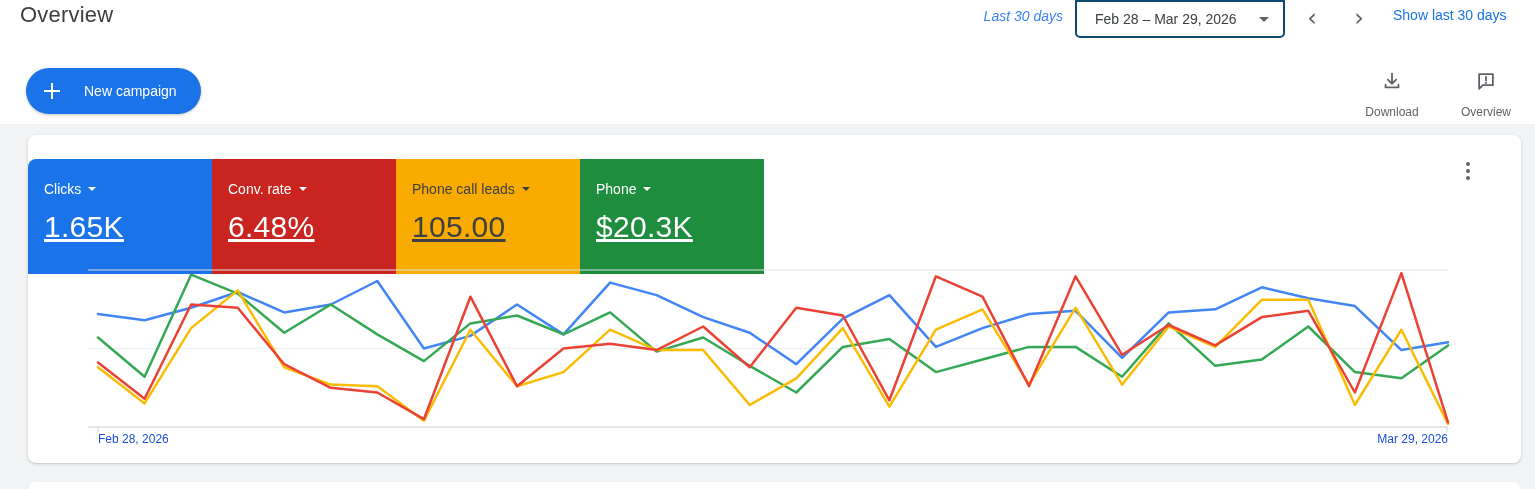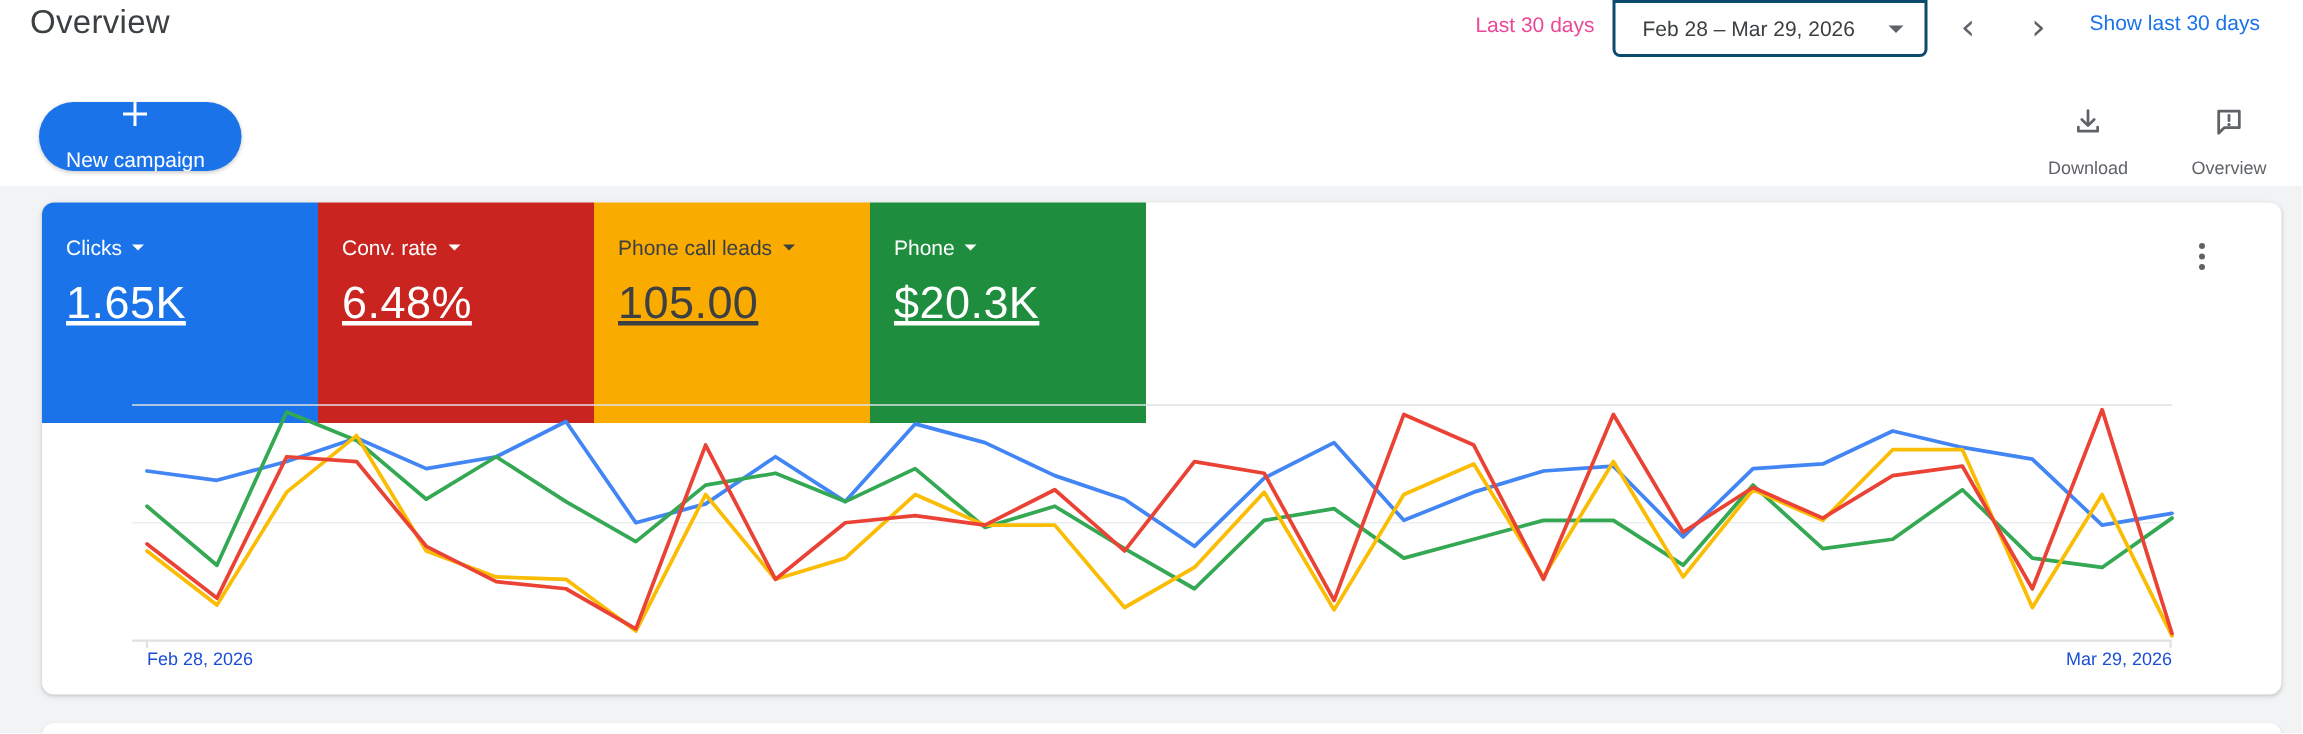--- a/index.html
+++ b/index.html
@@ -2,37 +2,37 @@
 <html><head>
 <meta charset="utf-8">
 <style>
   * { margin:0; padding:0; box-sizing:border-box; }
   html,body { background:#fff; }
   body { font-family:"Liberation Sans", sans-serif; color:#3c4043; }
   #screen { position:relative; width:1535px; height:489px; overflow:hidden; background:#fff; }
 
   
   .page-title { position:absolute; left:20px; top:2px; font-size:22px; font-weight:400; color:#3c4043; letter-spacing:.2px; }
-  .range-label { position:absolute; right:472px; top:8px; font-size:14px; color:#ec4899; }
+  .range-label { position:absolute; right:472px; top:8px; font-size:14px; color:#3b82f6;font-style:italic; }
   .date-btn { position:absolute; left:1075px; top:0; width:210px; height:38px; border:2px solid #0c4a6e;
               border-radius:0 0 5px 5px; background:#fff; display:flex; align-items:center; padding:0 14px 0 18px;
               font-size:14px; color:#3c4043; cursor:pointer; }
   .date-btn .caret { margin-left:auto; }
   .caret { display:inline-block; width:0; height:0; border-left:5px solid transparent; border-right:5px solid transparent;
            border-top:5px solid currentColor; }
   .chev { position:absolute; top:1px; width:34px; height:34px; display:flex; align-items:center; justify-content:center;
           font-size:24px; color:#5f6368; cursor:pointer; user-select:none; font-family:"DejaVu Sans", sans-serif; }
   .chev-left { left:1295px; }
   .chev-right { left:1342px; }
   .show-link { position:absolute; left:1393px; top:7px; font-size:14px; font-weight:500; color:#1a73e8; cursor:pointer; white-space:nowrap; }
 
   
   .new-campaign { position:absolute; left:26px; top:68px; height:46px; padding:0 24px 0 18px; background:#1a73e8; color:#fff;
                   border:none; border-radius:23px; display:flex; align-items:center; gap:24px; font-size:14px; font-weight:500;
-                  font-family:inherit; box-shadow:0 1px 3px rgba(60,64,67,.3); cursor:pointer;flex-direction:column; }
+                  font-family:inherit; box-shadow:0 1px 3px rgba(60,64,67,.3); cursor:pointer; }
   .plus-icon { position:relative; width:16px; height:16px; }
   .plus-icon::before, .plus-icon::after { content:""; position:absolute; background:#fff; }
   .plus-icon::before { left:7px; top:0; width:2px; height:16px; }
   .plus-icon::after { left:0; top:7px; width:16px; height:2px; }
 
   .tool { position:absolute; top:70px; width:70px; text-align:center; color:#5f6368; cursor:pointer; }
   .tool-download { left:1357px; }
   .tool-feedback { left:1451px; }
   .tool svg { display:block; margin:0 auto; }
   .tool .tool-label { font-size:12px; margin-top:13px; color:#5f6368; }
@@ -40,21 +40,21 @@
   
   .content-bg { position:absolute; left:0; top:124px; width:1535px; height:365px; background:#f1f3f4; }
 
   
   .card { position:absolute; left:28px; top:135px; width:1493px; height:328px; background:#fff; border-radius:8px;
           box-shadow:0 1px 2px rgba(60,64,67,.15), 0 1px 3px 1px rgba(60,64,67,.08); }
   .card2 { position:absolute; left:28px; top:482px; width:1493px; height:40px; background:#fff; border-radius:8px 8px 0 0;
            box-shadow:0 1px 2px rgba(60,64,67,.15); }
 
   .scorecards { position:absolute; left:0; top:0; height:115px; display:flex; }
-  .scorecard { width:184px; height:147px; padding:22px 16px 0 16px; cursor:pointer; }
+  .scorecard { width:184px; height:115px; padding:22px 16px 0 16px; cursor:pointer;margin-top:24px; }
   .scorecard:first-child { border-top-left-radius:8px; }
   .sc-label { font-size:14px; font-weight:500; display:flex; align-items:center; gap:7px; white-space:nowrap; }
   .sc-label .caret { border-left-width:4px; border-right-width:4px; border-top-width:4px; }
   .sc-value { font-size:30px; font-weight:400; margin-top:13px; letter-spacing:.3px;text-decoration:underline; }
 
   .kebab-btn { position:absolute; left:1450px; top:153px; width:36px; height:36px; display:flex; flex-direction:column;
                align-items:center; justify-content:center; gap:3px; cursor:pointer; border-radius:50%; }
   .kebab-btn i { width:4px; height:4px; border-radius:50%; background:#5f6368; }
 
   

